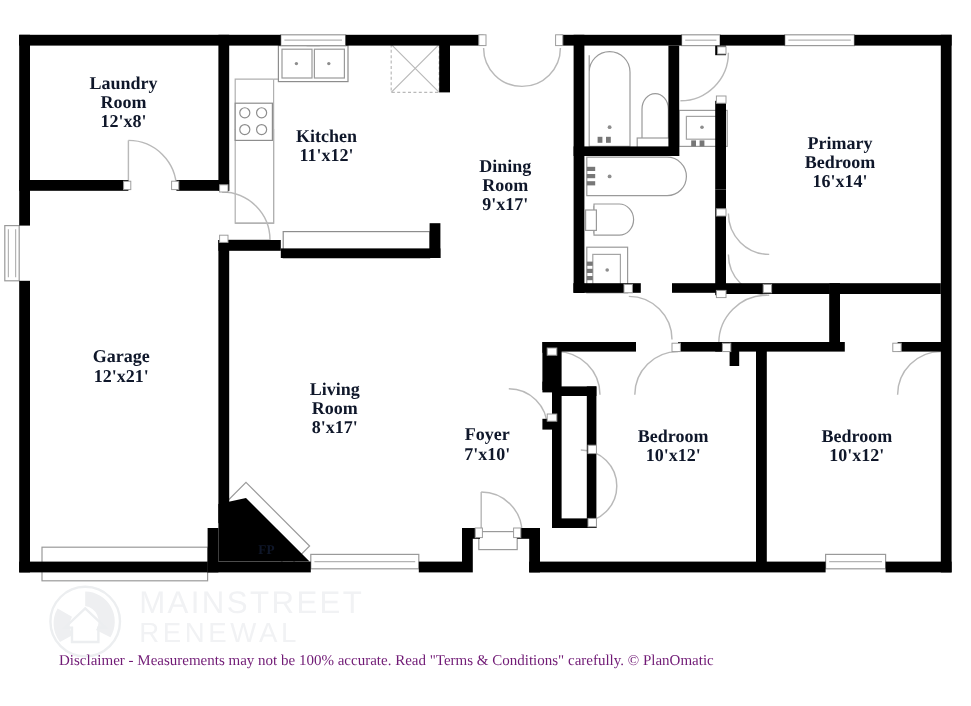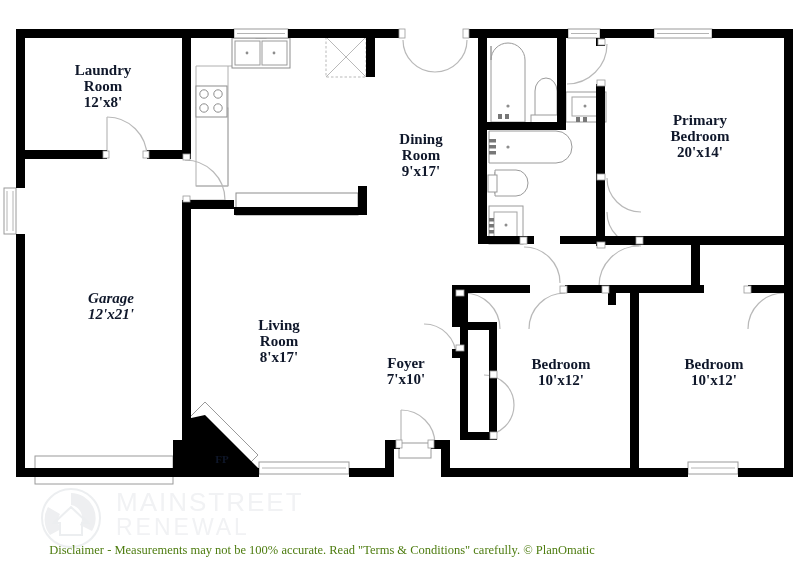--- a/index.html
+++ b/index.html
@@ -38,21 +38,21 @@
   .rl-big { font-size: 15px; }
   .rl-small { font-size: 11px; margin-top: 28px; }
   #disclaimer-bar {
     position: absolute;
     left: 0;
     top: 543px;
     width: 644px;
     text-align: center;
     font-family: "Liberation Serif", "DejaVu Serif", serif;
     font-size: 12.5px;
-    color: #4d7c0f;
+    color: #701a75;
   }
   #watermark {
     position: absolute;
     left: 28px;
     top: 487px;
     width: 300px;
     height: 62px;
     pointer-events: none;
   }
   #watermark .wm-text {
@@ -318,30 +318,32 @@
       <rect x="399" y="29" width="6" height="9"></rect>
       <rect x="463" y="29" width="6" height="9"></rect>
     </g>
 
   </svg>
 
   <div class="room-label rl-big" style="left:43px; top:62px; width:120px;">Laundry
 Room
 12'x8'</div>
 
+  <div class="room-label rl-big" style="left:212px; top:106px; width:120px;">Kitchen
+11'x12'</div>
 
   <div class="room-label rl-big" style="left:361px; top:131px; width:120px;">Dining
 Room
 9'x17'</div>
 
   <div class="room-label rl-big" style="left:630px; top:112px; width:140px;">Primary
 Bedroom
-20'x14'</div>
-
-  <div class="room-label rl-big" style="left:51px; top:290px; width:120px;font-style:italic;">Garage
+16'x14'</div>
+
+  <div class="room-label rl-big" style="left:41px; top:290px; width:120px;">Garage
 12'x21'</div>
 
   <div class="room-label rl-big" style="left:219px; top:317px; width:120px;">Living
 Room
 8'x17'</div>
 
   <div class="room-label rl-big" style="left:351px; top:355px; width:110px;">Foyer
 7'x10'</div>
 
   <div class="room-label rl-big" style="left:501px; top:356px; width:120px;">Bedroom

